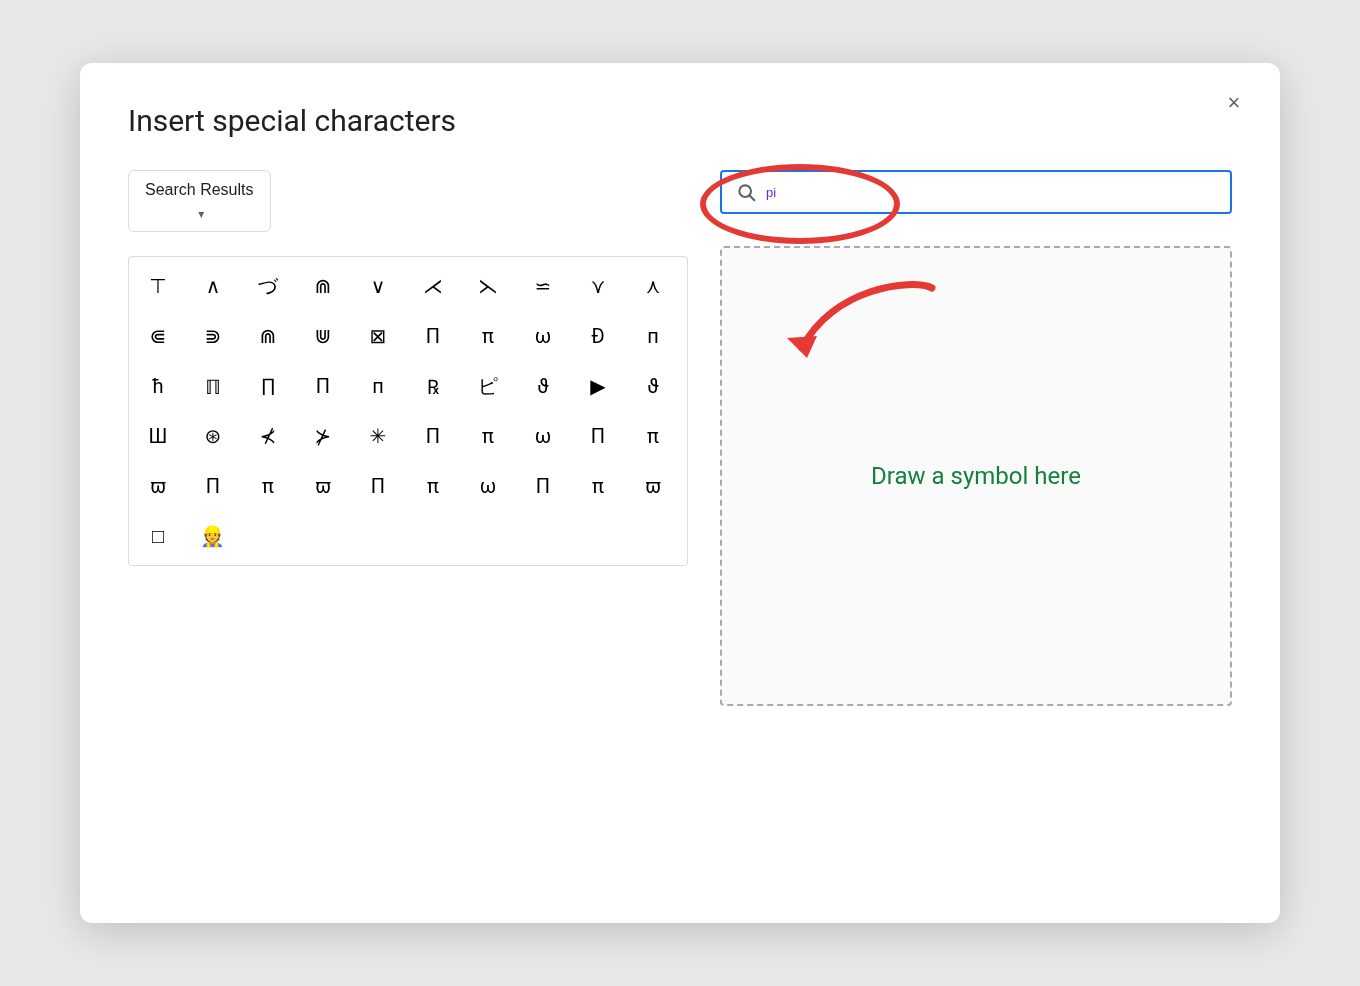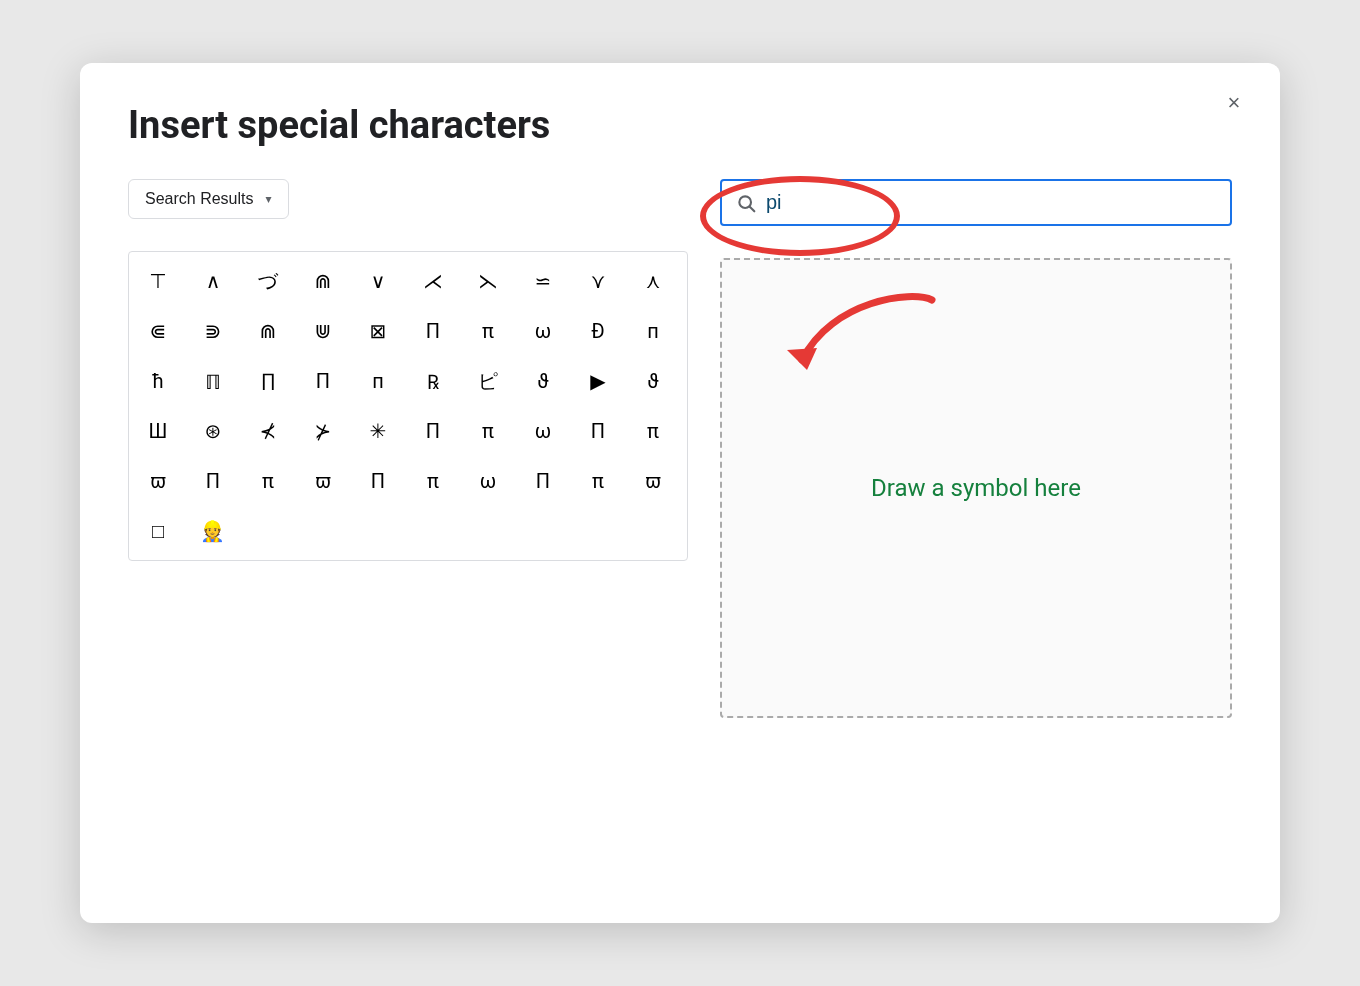--- a/index.html
+++ b/index.html
@@ -17,22 +17,22 @@
       background: #fff;
       border-radius: 12px;
       box-shadow: 0 8px 40px rgba(0,0,0,0.18);
       width: 1200px;
       min-height: 860px;
       padding: 40px 48px 48px 48px;
       position: relative;
     }
 
     .dialog-title {
-      font-size: 38px;
-      font-weight: 700;
+      font-size: 30px;
+      font-weight: 400;
       color: #202124;
       margin-bottom: 32px;
     }
 
     .close-btn {
       position: absolute;
       top: 22px;
       right: 28px;
       background: none;
       border: none;
@@ -63,21 +63,22 @@
       display: flex;
       align-items: center;
       gap: 8px;
       border: 1.5px solid #dadce0;
       background: #fff;
       border-radius: 6px;
       padding: 10px 16px;
       font-size: 16px;
       color: #202124;
       cursor: pointer;
-      margin-bottom: 32px;
+      margin-bottom: 24px;
+      flex-direction: column;
     }
     .dropdown-btn .chevron {
       font-size: 12px;
       color: #5f6368;
       margin-left: 4px;
     }
 
     .symbols-grid {
       border: 1.5px solid #dadce0;
       border-radius: 4px;
@@ -114,22 +115,22 @@
       padding: 10px 14px;
       gap: 10px;
     }
     .search-icon-svg {
       color: #5f6368;
       flex-shrink: 0;
     }
     .search-input {
       border: none;
       outline: none;
-      font-size: 20px;
-      color: #0c4a6e;
+      font-size: 13px;
+      color: #6d28d9;
       flex: 1;
       background: transparent;
     }
 
     .draw-area {
       border: 2.5px dashed #aaa;
       border-radius: 4px;
       min-height: 460px;
       display: flex;
       align-items: center;

